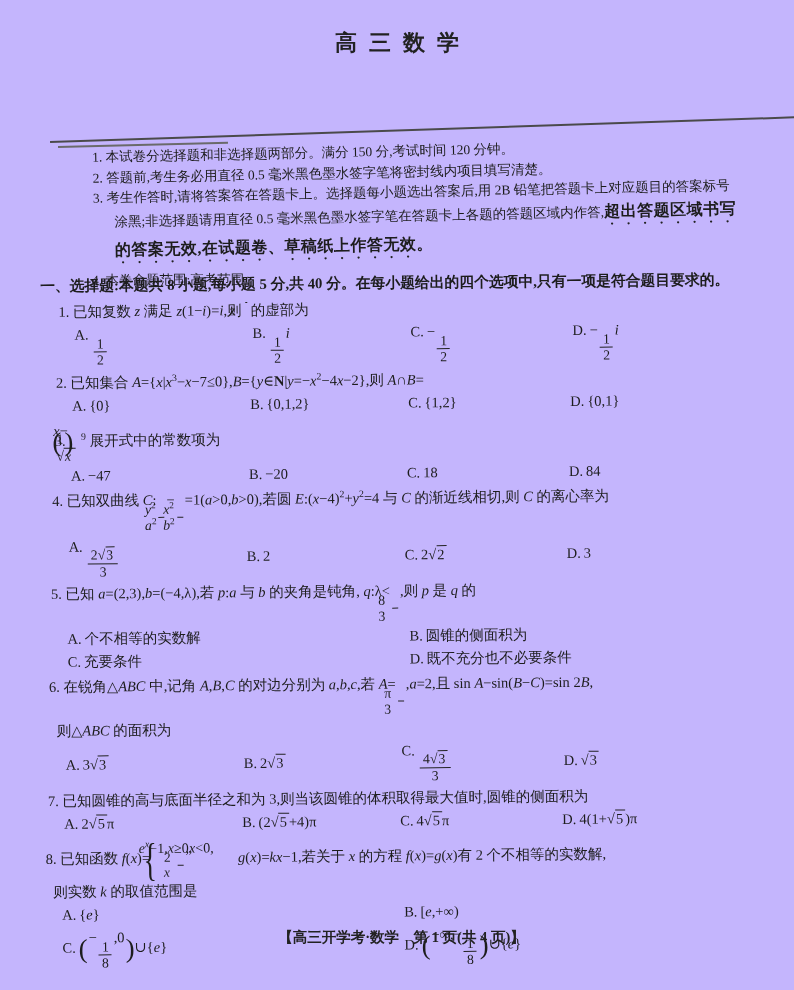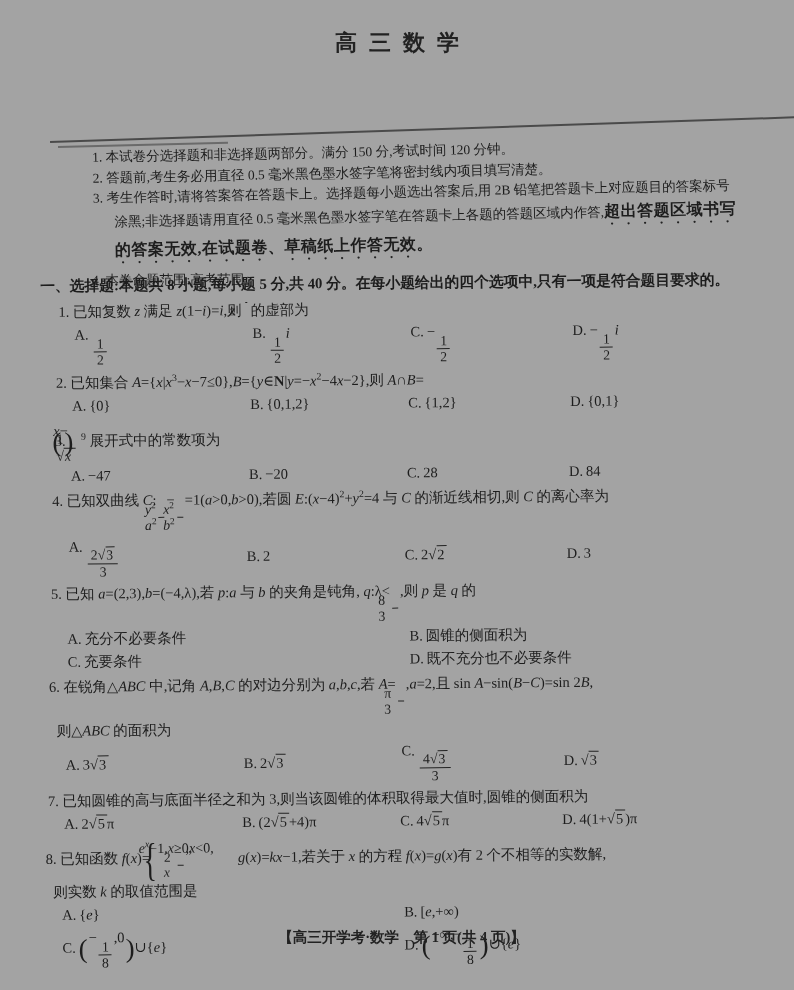--- a/index.html
+++ b/index.html
@@ -1,20 +1,20 @@
 <!DOCTYPE html>
 <html><head>
 <meta charset="utf-8">
 <style>
   * { margin:0; padding:0; box-sizing:border-box; }
   html,body { background:#e8e8e8; }
   body { font-family:"Liberation Serif","DejaVu Serif",serif; color:#1d1d1d; }
   .page {
     position:relative; width:794px; height:990px; margin:0 auto;
-    background:#a3a3a3; overflow:hidden;
+    background:#c4b5fd; overflow:hidden;
   }
 
   
   .title {
     position:absolute; top:28px; left:0; right:0;
     text-align:center; font-size:22px; font-weight:700;
     letter-spacing:12px; text-indent:12px; color:#222;
   }
 
   
@@ -141,21 +141,21 @@
             <span class="bigp">(</span>
             <span class="pc"><i>x</i>−<span class="frac">
                 <span class="fn">1</span>
                 <span class="fd"><span class="sqrt">√<span class="rbar"><i>x</i></span></span></span>
               </span></span>
             <span class="bigp">)</span>
           </span><sup>9</sup> 展开式中的常数项为</p>
       <div class="opts opts4">
         <span class="opt"><span class="olabel">A.</span><span class="otext">−47</span></span>
         <span class="opt"><span class="olabel">B.</span><span class="otext">−20</span></span>
-        <span class="opt"><span class="olabel">C.</span><span class="otext">28</span></span>
+        <span class="opt"><span class="olabel">C.</span><span class="otext">18</span></span>
         <span class="opt"><span class="olabel">D.</span><span class="otext">84</span></span>
       </div>
     </div>
 
     <div class="q q4">
       <p class="stem">4. 已知双曲线 <i>C</i>:<span class="frac">
             <span class="fn"><i>y</i><sup>2</sup></span>
             <span class="fd"><i>a</i><sup>2</sup></span>
           </span>−<span class="frac">
             <span class="fn"><i>x</i><sup>2</sup></span>
@@ -171,21 +171,21 @@
         <span class="opt"><span class="olabel">D.</span><span class="otext">3</span></span>
       </div>
     </div>
 
     <div class="q q5">
       <p class="stem">5. 已知 <i>a</i>=(2,3),<i>b</i>=(−4,λ),若 <i>p</i>:<i>a</i> 与 <i>b</i> 的夹角是钝角, <i>q</i>:λ&lt;<span class="frac">
             <span class="fn">8</span>
             <span class="fd">3</span>
           </span>,则 <i>p</i> 是 <i>q</i> 的</p>
       <div class="opts opts2">
-        <span class="opt"><span class="olabel">A.</span><span class="otext">充分不必要条件</span></span>
+        <span class="opt"><span class="olabel">A.</span><span class="otext">个不相等的实数解</span></span>
         <span class="opt"><span class="olabel">B.</span><span class="otext">圆锥的侧面积为</span></span>
         <span class="opt"><span class="olabel">C.</span><span class="otext">充要条件</span></span>
         <span class="opt"><span class="olabel">D.</span><span class="otext">既不充分也不必要条件</span></span>
       </div>
     </div>
 
     <div class="q q6">
       <p class="stem">6. 在锐角△<i>ABC</i> 中,记角 <i>A</i>,<i>B</i>,<i>C</i> 的对边分别为 <i>a</i>,<i>b</i>,<i>c</i>,若 <i>A</i>=<span class="frac">
             <span class="fn">π</span>
             <span class="fd">3</span>

